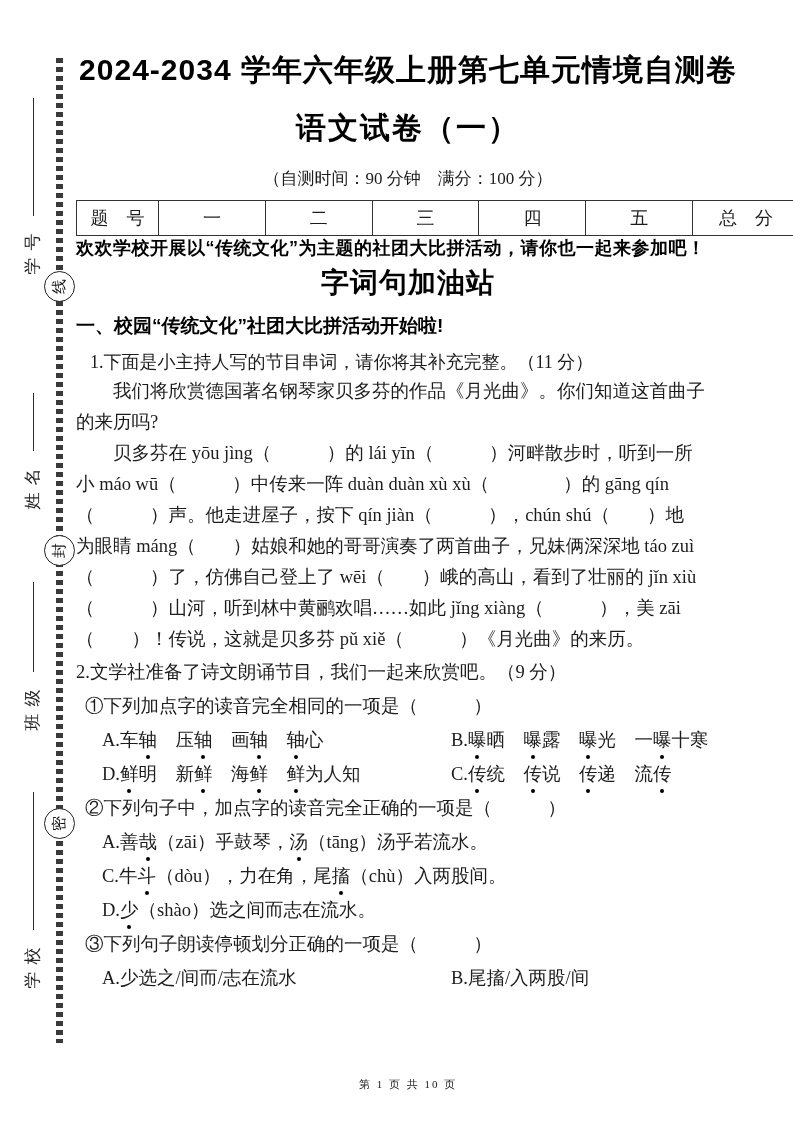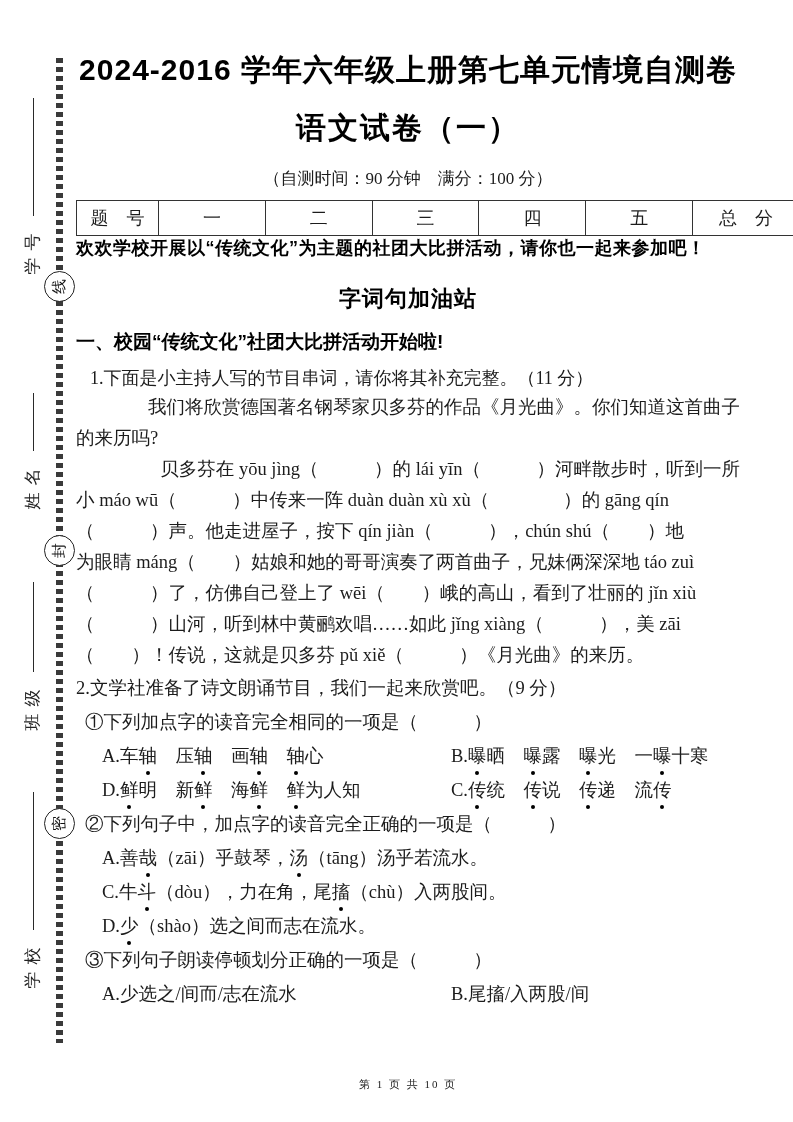--- a/index.html
+++ b/index.html
@@ -31,26 +31,26 @@
   .s0{top:271px;} .s1{top:535px;} .s2{top:808px;}
   
   .content{position:absolute;left:76px;top:50px;width:664px;font-size:18px;}
   .sansb{font-family:"Liberation Sans","DejaVu Sans",sans-serif;font-weight:700;color:#000;}
   .title{display:flex;justify-content:center;font-size:30px;line-height:40px;white-space:nowrap;letter-spacing:1px;}
   .subtitle{display:flex;justify-content:center;font-size:30px;line-height:41px;margin-top:17px;letter-spacing:2px;}
   .info{text-align:center;font-size:17px;line-height:24px;margin-top:19px;}
   table.score{border-collapse:collapse;table-layout:fixed;width:724px;margin-top:9px;}
   table.score td{border:1.6px solid #333;height:34px;text-align:center;font-size:18px;padding:0;}
   .intro{font-size:18px;line-height:24px;white-space:nowrap;letter-spacing:.5px;}
-  .banner{display:flex;justify-content:center;font-size:22px;line-height:30px;margin-top:24px;letter-spacing:1px;}
+  .banner{display:flex;justify-content:center;font-size:28px;line-height:30px;margin-top:8px;letter-spacing:1px;}
   .h-one{font-size:19px;line-height:28px;margin-top:14px;white-space:nowrap;}
   .stem1{font-size:18px;line-height:24px;margin-top:10px;padding-left:14px;white-space:nowrap;}
   .passage{margin-top:2px;font-size:18.5px;line-height:31px;}
   .passage div{white-space:nowrap;}
-  .passage .indent{text-indent:37px;text-align:right;}
+  .passage .indent{text-indent:37px;}
   .qblock{font-size:18.5px;line-height:34px;}
   .qblock .stem{padding-left:9px;white-space:nowrap;}
   .opt-line{padding-left:26px;white-space:nowrap;}
   .optrow{display:grid;grid-template-columns:349px auto;padding-left:26px;white-space:nowrap;}
   
   .em{position:relative;display:inline-block;}
   .em::after{
     content:"";position:absolute;left:50%;bottom:-2px;margin-left:-2px;
     width:4px;height:4px;border-radius:50%;background:#000;
   }
@@ -88,21 +88,21 @@
     </div>
   <div class="seal s1">
       <span>封</span>
     </div>
   <div class="seal s2">
       <span>密</span>
     </div>
 
   <div class="content">
 
-    <div class="title sansb">2024-2016 学年六年级上册第七单元情境自测卷</div>
+    <div class="title sansb">2024-2034 学年六年级上册第七单元情境自测卷</div>
     <div class="subtitle sansb">语文试卷（一）</div>
     <div class="info">（自测时间：90 分钟　满分：100 分）</div>
 
     <table class="score">
       <colgroup>
           <col style="width:82px">
           <col>
           <col>
           <col>
           <col>

